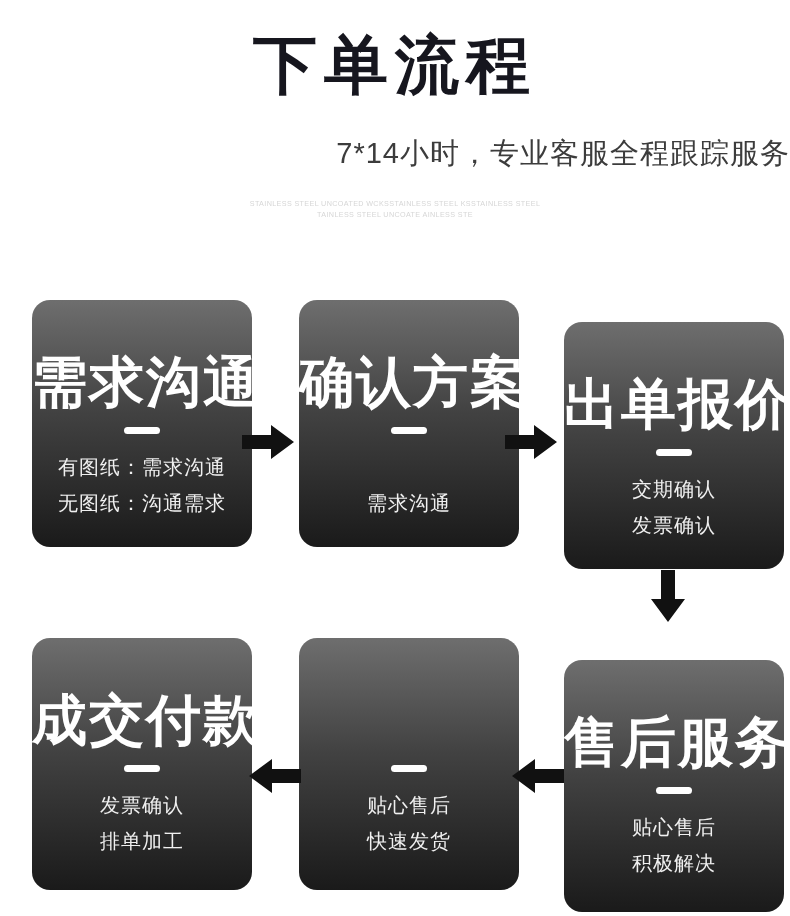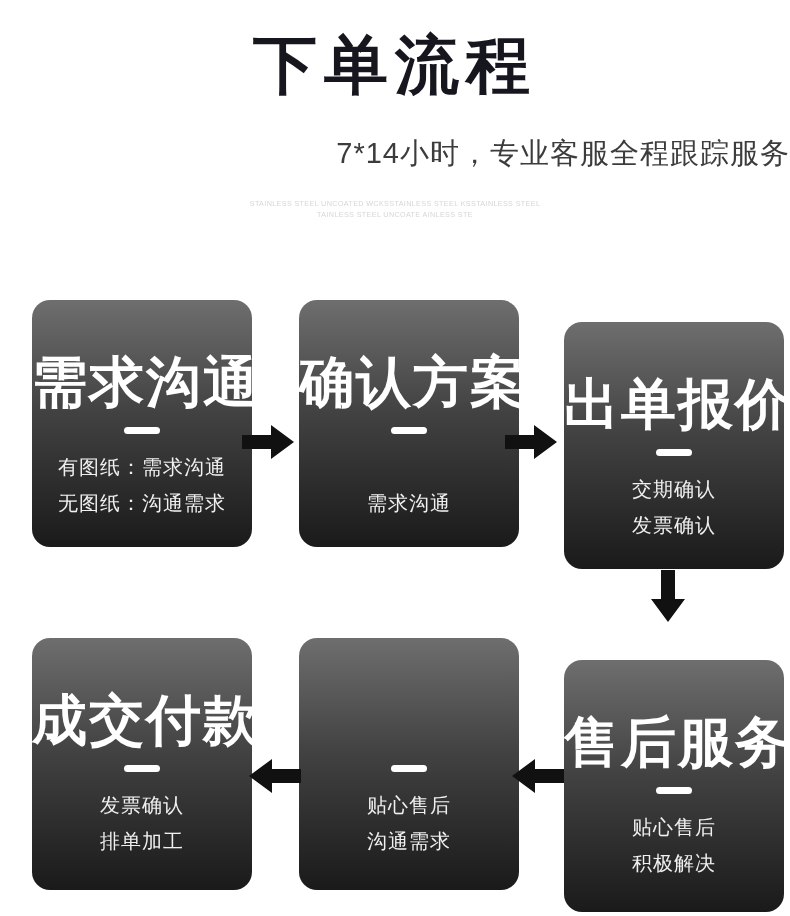--- a/index.html
+++ b/index.html
@@ -94,21 +94,21 @@
   <div class="step r2 c1">
     <div class="step-title">成交付款</div>
     <div class="step-dash"></div>
     <div class="step-line l1">发票确认</div>
     <div class="step-line l2">排单加工</div>
   </div>
 
   <div class="step r2 c2">
     <div class="step-dash"></div>
     <div class="step-line l1">贴心售后</div>
-    <div class="step-line l2">沟通需求</div>
+    <div class="step-line l2">快速发货</div>
   </div>
 
   <div class="step r2 c3">
     <div class="step-title">售后服务</div>
     <div class="step-dash"></div>
     <div class="step-line l1">贴心售后</div>
     <div class="step-line l2">积极解决</div>
   </div>
 
   <div class="flow-arrow" style="left:242px; top:423px;">

